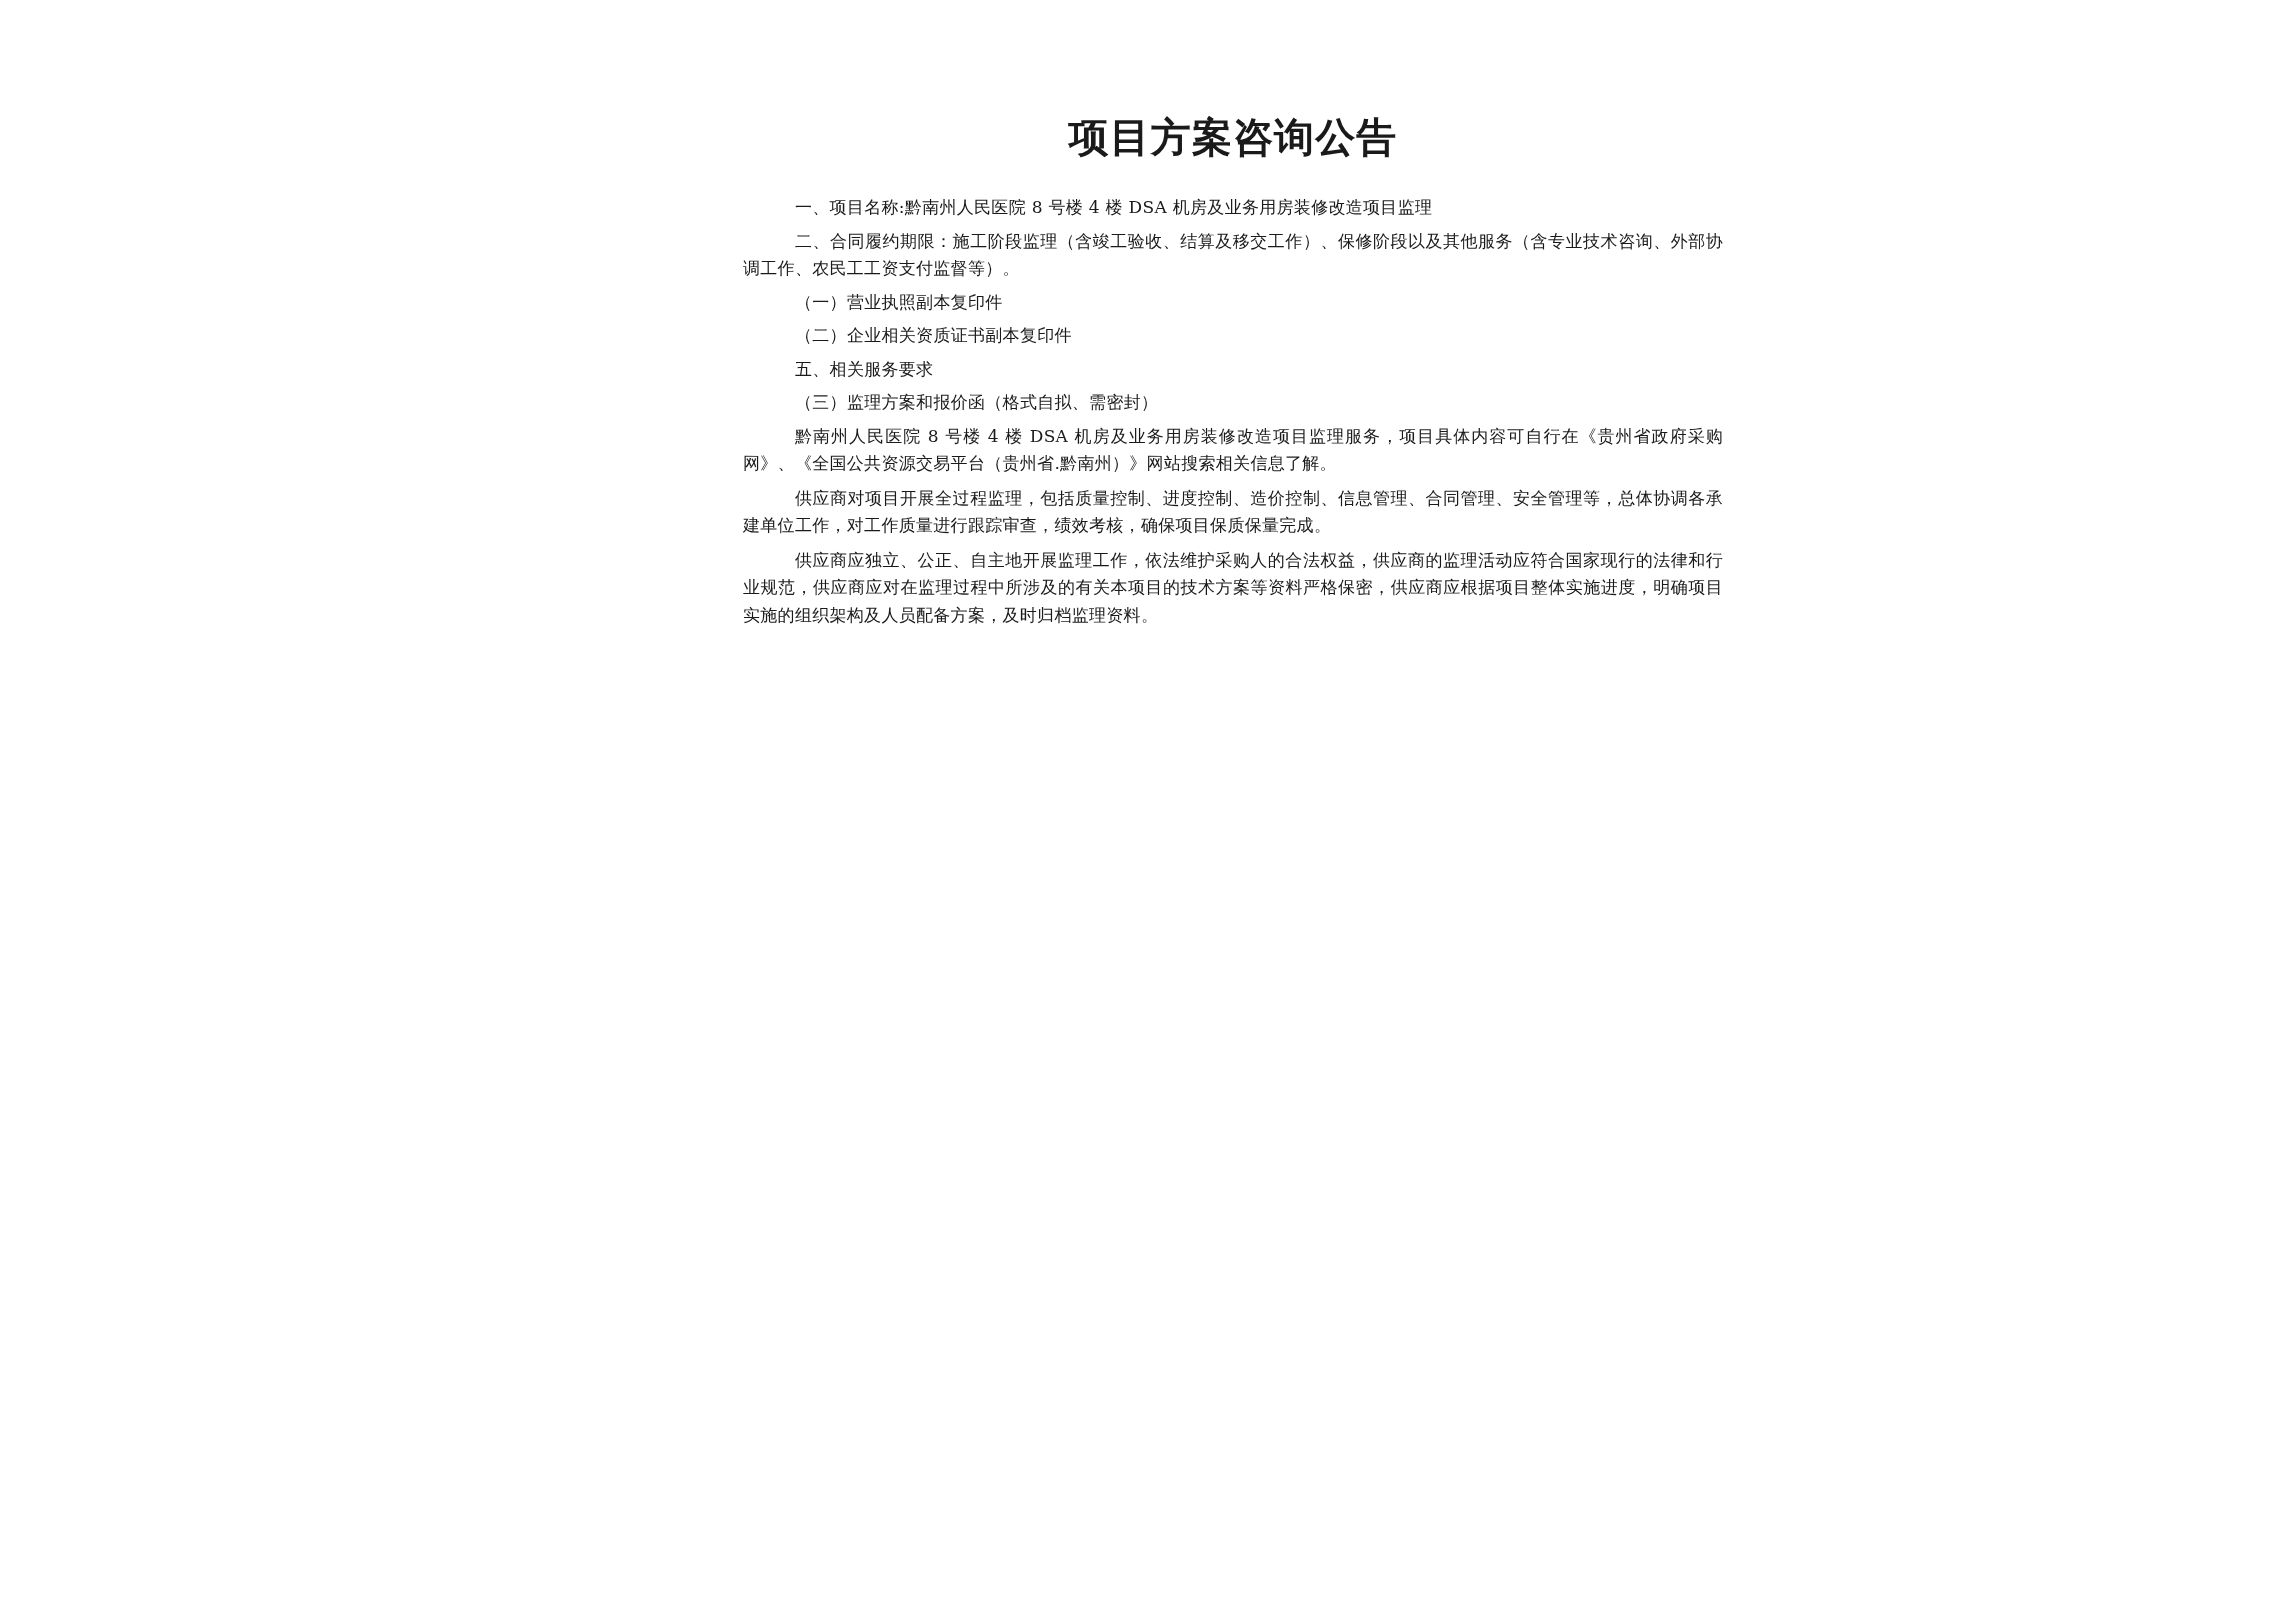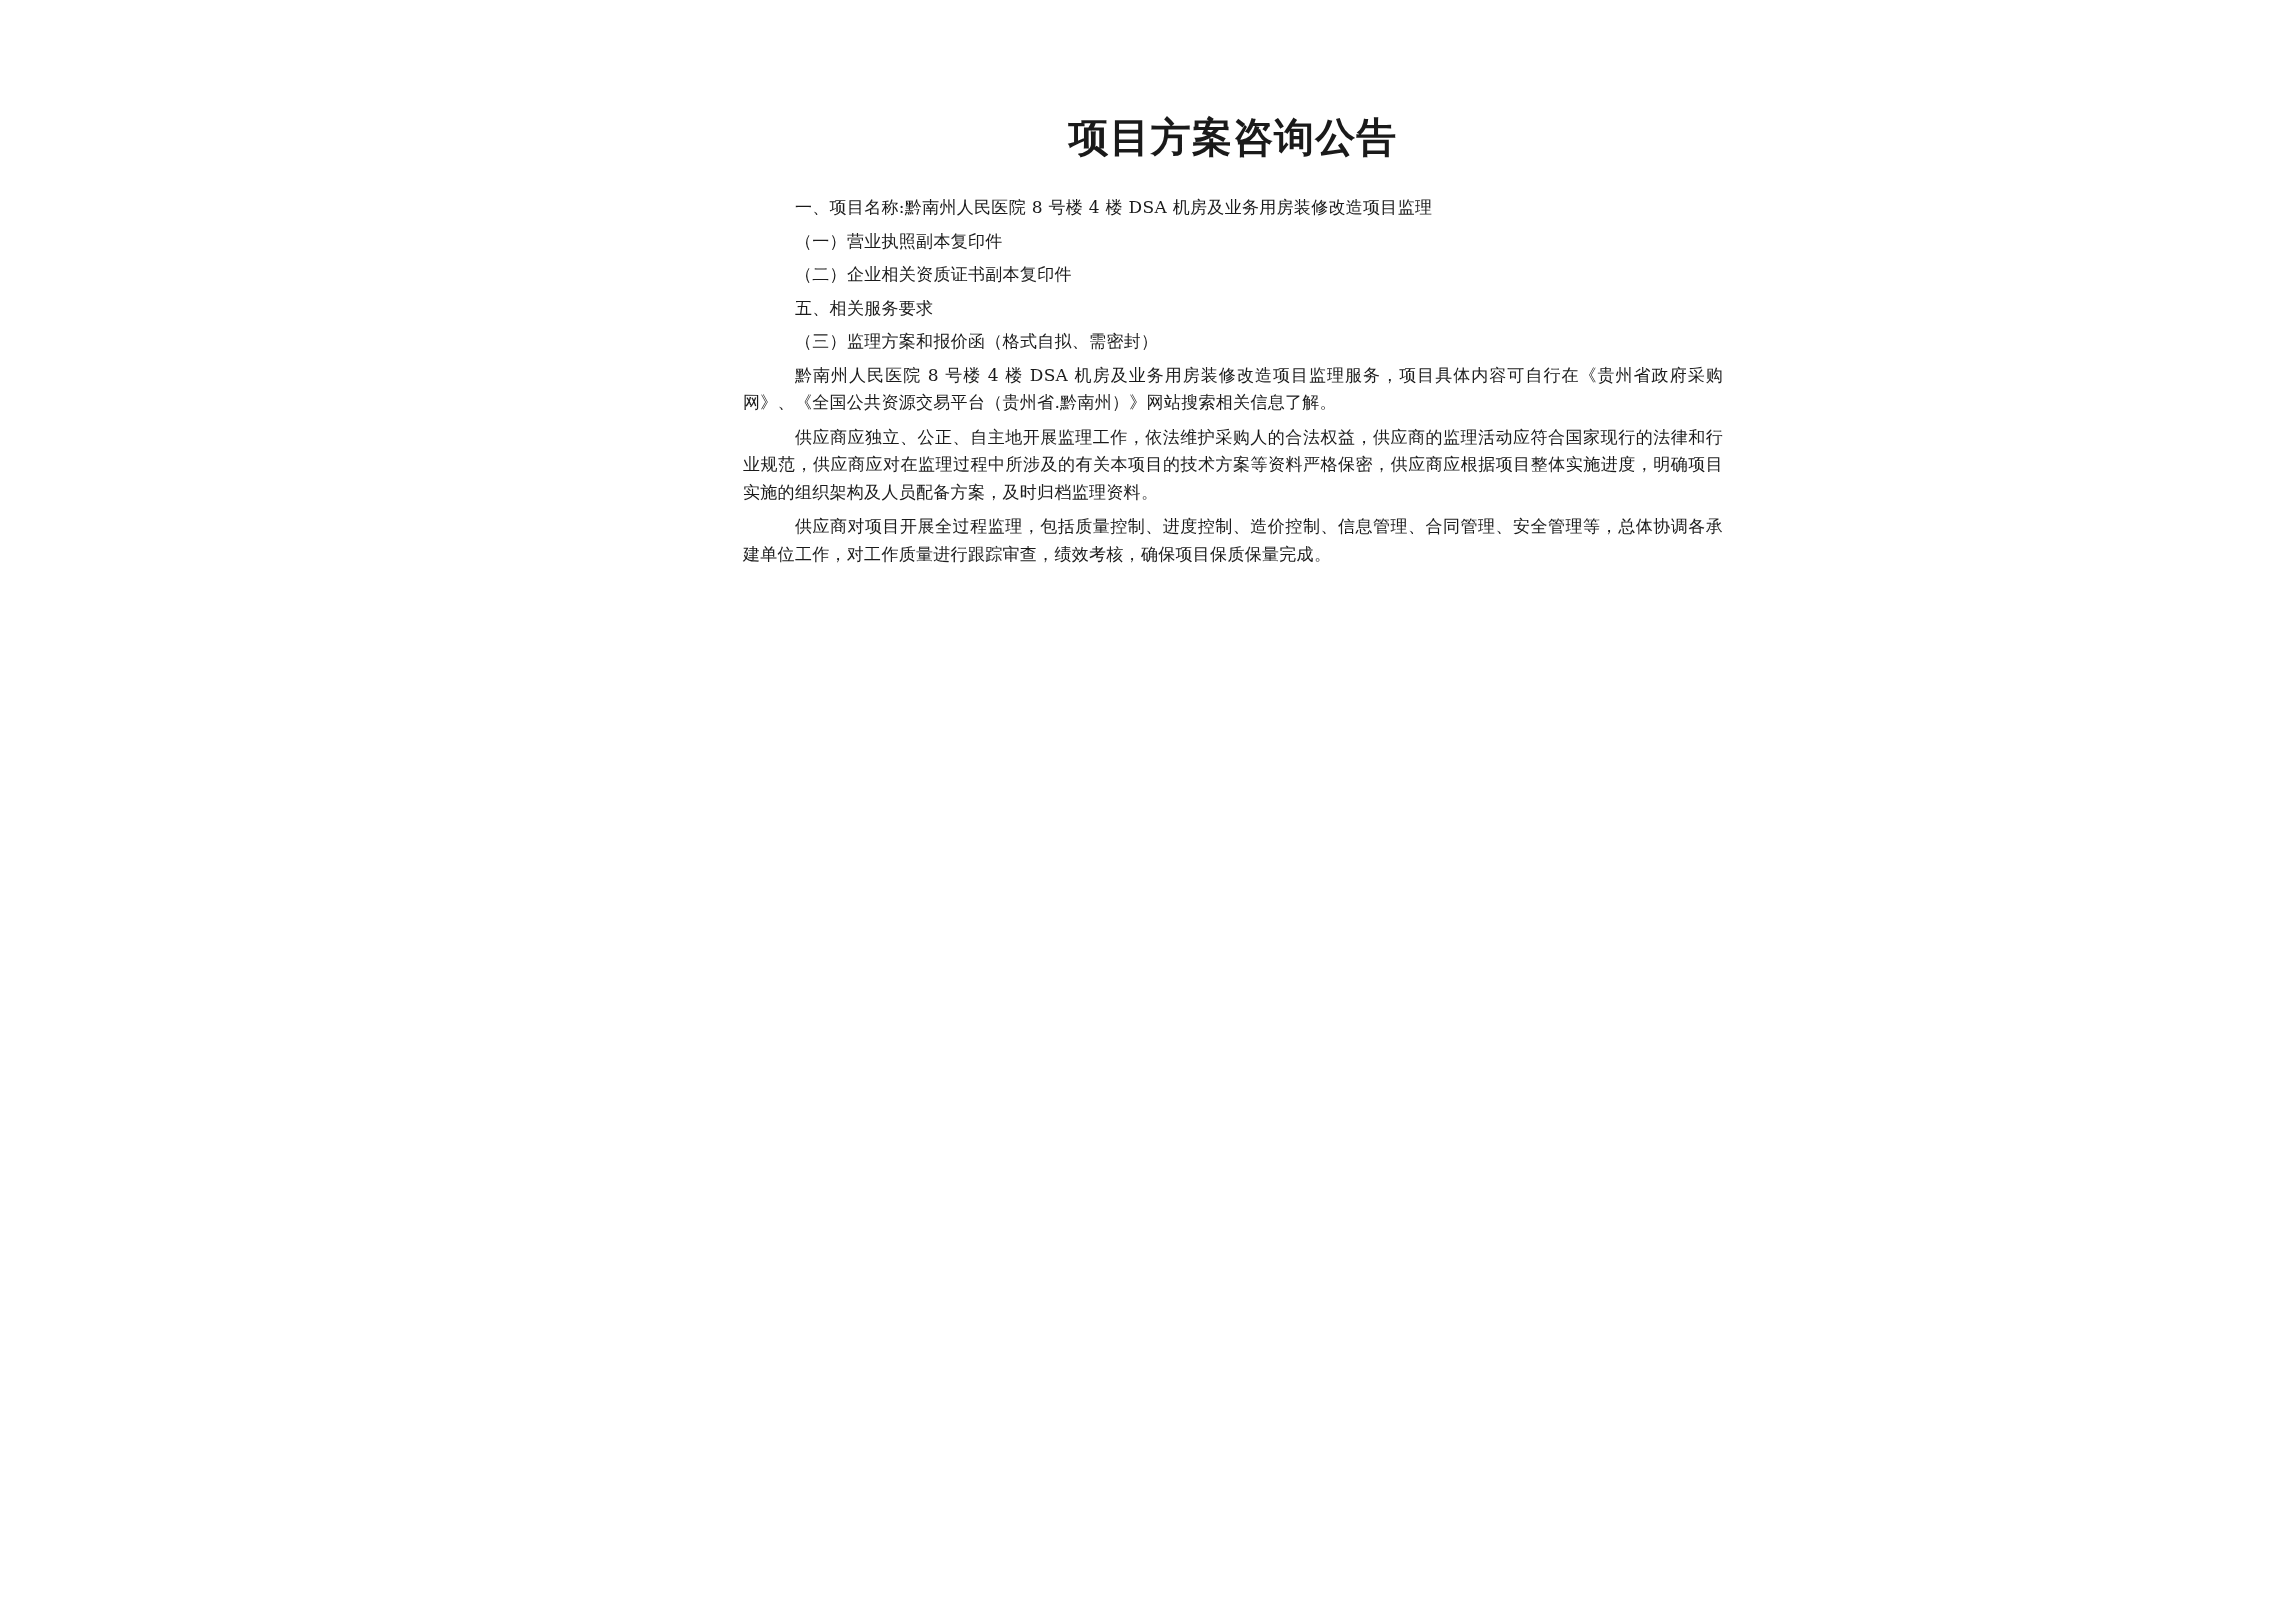--- a/index.html
+++ b/index.html
@@ -53,32 +53,33 @@
 </head>
 <body>
 
 <div class="page">
   <div class="doc-body">
 
     <h1 class="doc-title">项目方案咨询公告</h1>
 
     <p class="para indent">一、项目名称:黔南州人民医院 8 号楼 4 楼 DSA 机房及业务用房装修改造项目监理</p>
 
+    <p class="para indent">二、合同履约期限：施工阶段监理（含竣工验收、结算及移交工作）、保修阶段以及其他服务（含专业技术咨询、外部协调工作、农民工工资支付监督等）。</p>
 
 
 
     <p class="para indent">（一）营业执照副本复印件</p>
 
     <p class="para indent">（二）企业相关资质证书副本复印件</p>
 
     <p class="para indent">五、相关服务要求</p>
 
     <p class="para indent">（三）监理方案和报价函（格式自拟、需密封）</p>
 
     <p class="para indent para-gap">黔南州人民医院 8 号楼 4 楼 DSA 机房及业务用房装修改造项目监理服务，项目具体内容可自行在《贵州省政府采购网》、《全国公共资源交易平台（贵州省.黔南州）》网站搜索相关信息了解。</p>
 
+    <p class="para indent para-gap">供应商对项目开展全过程监理，包括质量控制、进度控制、造价控制、信息管理、合同管理、安全管理等，总体协调各承建单位工作，对工作质量进行跟踪审查，绩效考核，确保项目保质保量完成。</p>
+
     <p class="para indent para-gap">供应商应独立、公正、自主地开展监理工作，依法维护采购人的合法权益，供应商的监理活动应符合国家现行的法律和行业规范，供应商应对在监理过程中所涉及的有关本项目的技术方案等资料严格保密，供应商应根据项目整体实施进度，明确项目实施的组织架构及人员配备方案，及时归档监理资料。</p>
-
-    <p class="para indent para-gap">供应商对项目开展全过程监理，包括质量控制、进度控制、造价控制、信息管理、合同管理、安全管理等，总体协调各承建单位工作，对工作质量进行跟踪审查，绩效考核，确保项目保质保量完成。</p>
 
   </div>
 </div>
 
 
 </body></html>

